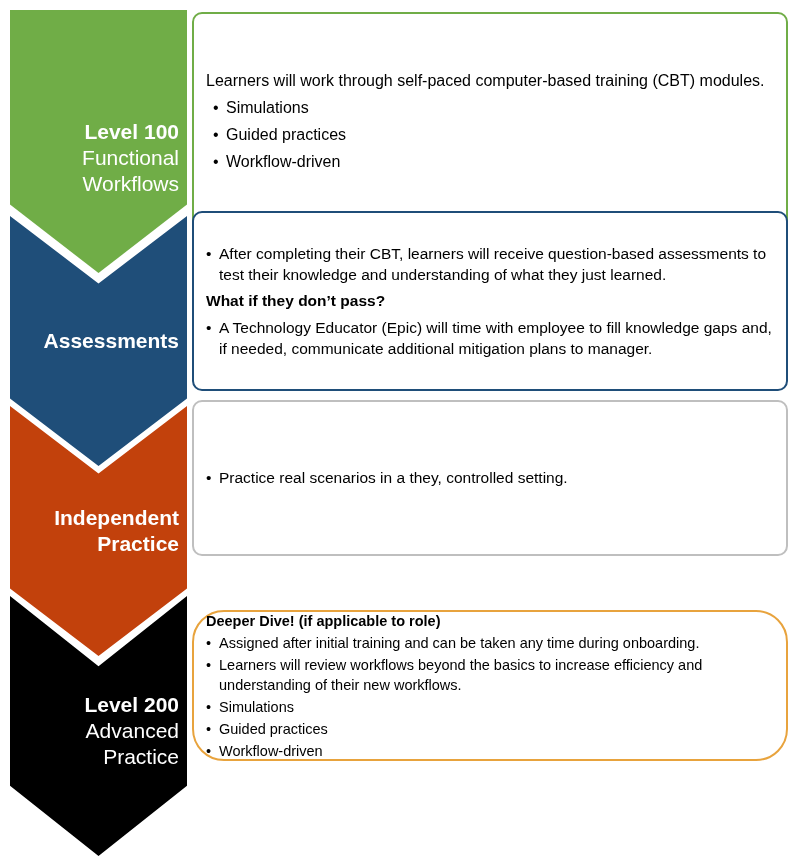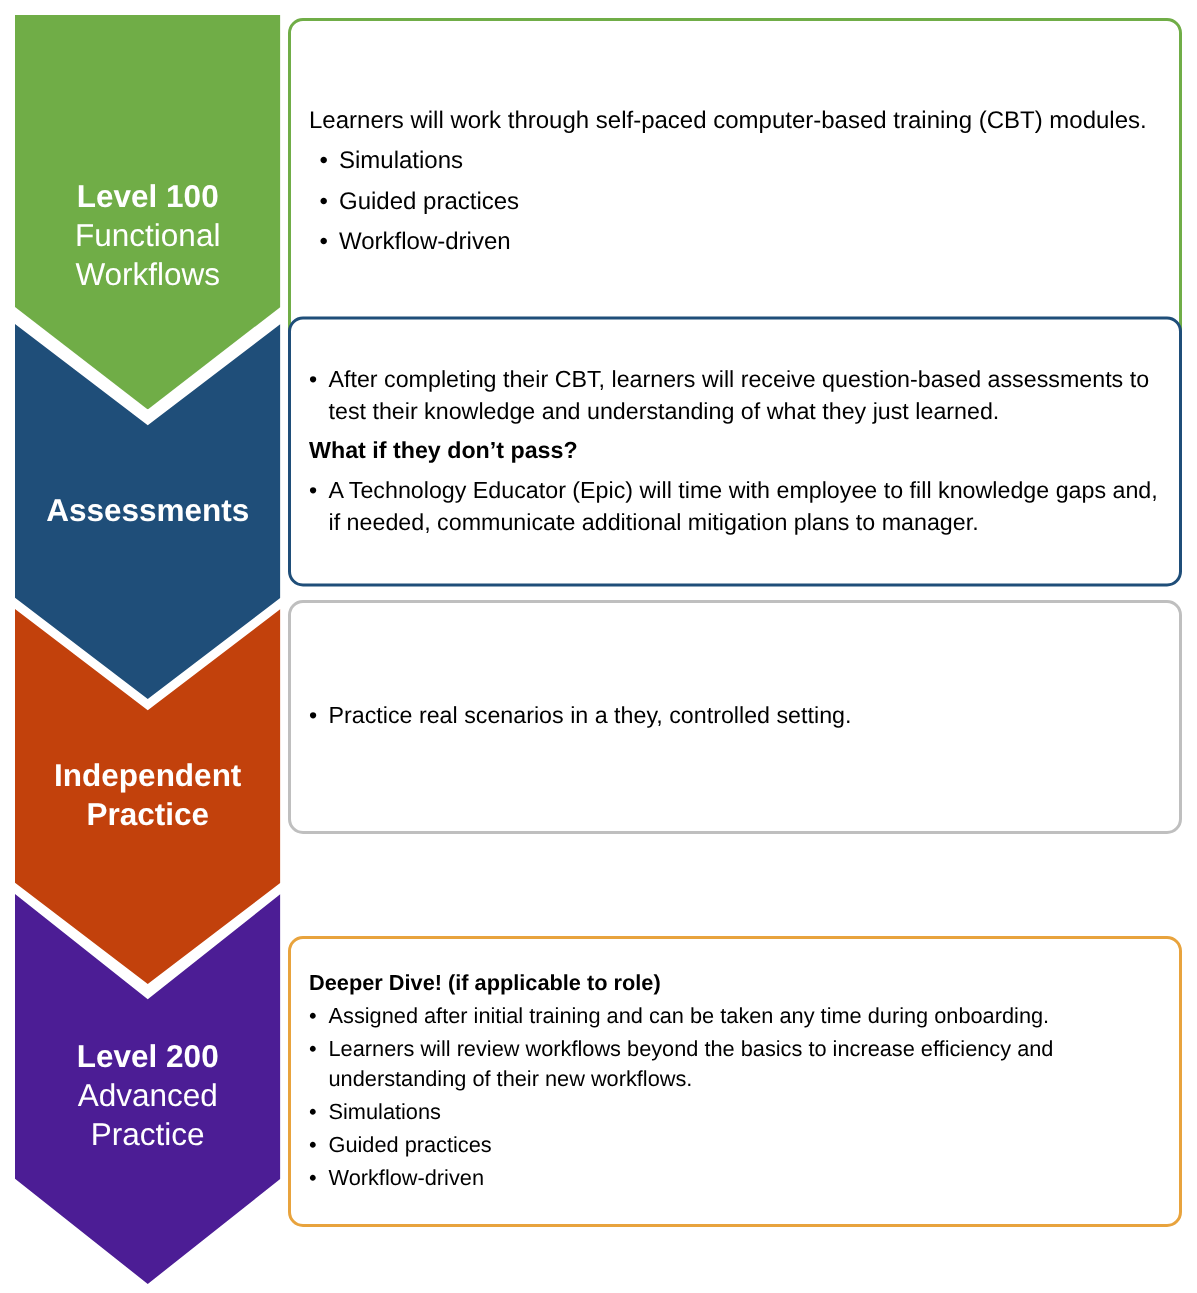--- a/index.html
+++ b/index.html
@@ -18,21 +18,21 @@
     left: 10px;
     width: 177px;
     box-sizing: border-box;
     display: flex;
     align-items: center;
     justify-content: center;
   }
   .chev-first   { clip-path: polygon(0 0, 100% 0, 100% 74%, 50% 100%, 0 74%); }
   .chev-notched { clip-path: polygon(0 0, 50% 27%, 100% 0, 100% 73%, 50% 100%, 0 73%); }
   .chev-label {
-    text-align: center;
+    text-align: right;
     color: #ffffff;
     font-size: 21px;
     line-height: 26px;
     width: 100%;
   }
   .chev-heading { font-weight: bold; }
   .chev-sub { font-weight: normal; }
 
   
   .box {
@@ -76,21 +76,21 @@
       <div class="chev-heading">Assessments</div>
     </div>
   </div>
 
   <div class="chevron chev-notched" style="top: 406px; height: 250px; padding: 68px 8px; background: #c2410c;">
     <div class="chev-label">
       <div class="chev-heading">Independent Practice</div>
     </div>
   </div>
 
-  <div class="chevron chev-notched" style="top: 596px; height: 260px; padding: 74px 8px 64px; background: #4c1d95;">
+  <div class="chevron chev-notched" style="top: 596px; height: 260px; padding: 74px 8px 64px; background: #000000;">
     <div class="chev-label">
       <div class="chev-heading">Level 200</div>
       <div class="chev-sub">Advanced Practice</div>
     </div>
   </div>
 
   <div class="box" style="top: 12px; height: 219px; font-size: 16px; border-color: rgb(112, 173, 71);">
     <div class="para">Learners will work through self-paced computer-based training (CBT) modules.</div>
     <div class="li indent1">
       <span class="marker">•</span>
@@ -118,21 +118,21 @@
     </div>
   </div>
 
   <div class="box" style="top: 400px; height: 156px; font-size: 15.5px; border-color: rgb(191, 191, 191);">
     <div class="li">
       <span class="marker">•</span>
       <span class="litext">Practice real scenarios in a they, controlled setting.</span>
     </div>
   </div>
 
-  <div class="box tight" style="top: 624px; height: 194px; font-size: 14.5px; border-color: rgb(232, 163, 61);">
+  <div class="box tight" style="top: 610px; height: 151px; font-size: 14.5px; border-color: rgb(232, 163, 61); border-radius: 32px;">
     <div class="head">Deeper Dive! (if applicable to role)</div>
     <div class="li">
       <span class="marker">•</span>
       <span class="litext">Assigned after initial training and can be taken any time during onboarding.</span>
     </div>
     <div class="li">
       <span class="marker">•</span>
       <span class="litext">Learners will review workflows beyond the basics to increase efficiency and understanding of their new workflows.</span>
     </div>
     <div class="li sub">

